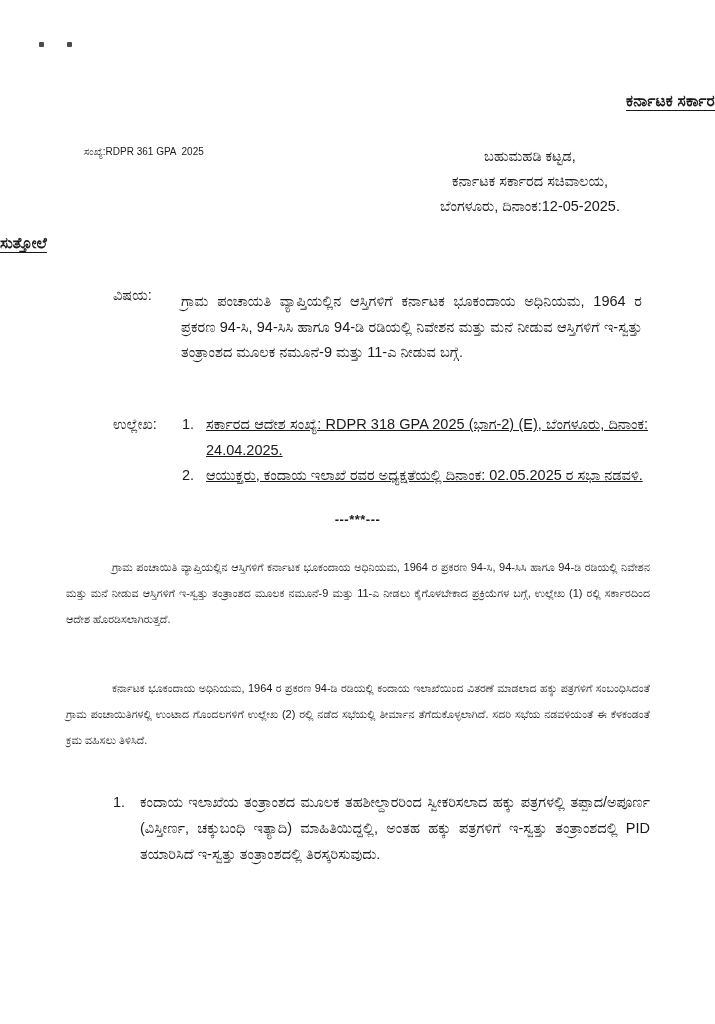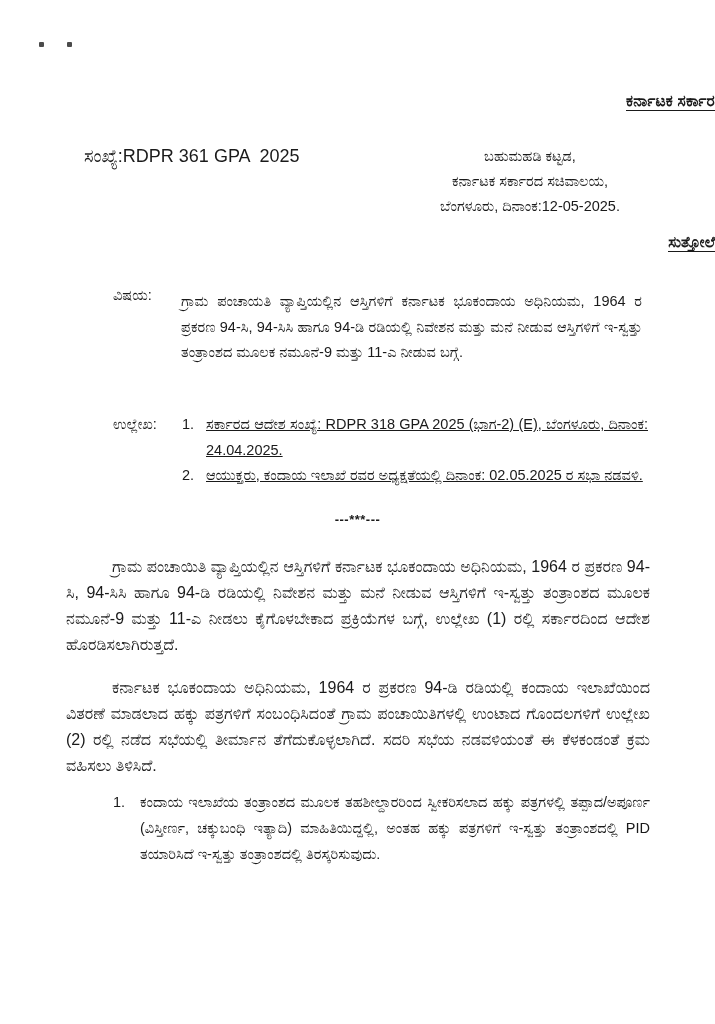--- a/index.html
+++ b/index.html
@@ -48,43 +48,42 @@
   }
   .doc-title span {
     border-bottom: 1.6px solid #1a1a1a;
     padding-bottom: 1px;
   }
 
   .ref-no {
     position: absolute;
     left: 84px;
     top: 146px;
-    font-size: 18px;
+    font-size: 10px;
     white-space: pre;
   }
 
   .address {
     position: absolute;
     left: 380px;
     width: 300px;
     top: 144px;
     text-align: center;
     font-size: 14.5px;
     line-height: 25px;
   }
 
   .circular-heading {
     position: absolute;
     left: 0;
-    right: 0;
+    right: 16px;
     top: 234px;
-    text-align: right;
+    text-align: left;
     font-size: 15px;
     font-weight: bold;
-    font-family: Liberation Serif, serif;
   }
   .circular-heading span {
     border-bottom: 1.6px solid #1a1a1a;
     padding-bottom: 1px;
   }
 
   
   .field-block {
     position: absolute;
     font-size: 14.5px;
@@ -145,21 +144,21 @@
     text-align: center;
     font-size: 13px;
     letter-spacing: .5px;
     font-weight: bold;
   }
 
   .para {
     position: absolute;
     left: 66px;
     width: 584px;
-    font-size: 16px;
+    font-size: 11px;
     line-height: 26px;
     text-align: justify;
     text-align-last: left;
     -moz-text-align-last: left;
     text-indent: 46px;
   }
   .para-1 { top: 554px; }
   .para-2 { top: 675px; }
 
   .numbered-points {

